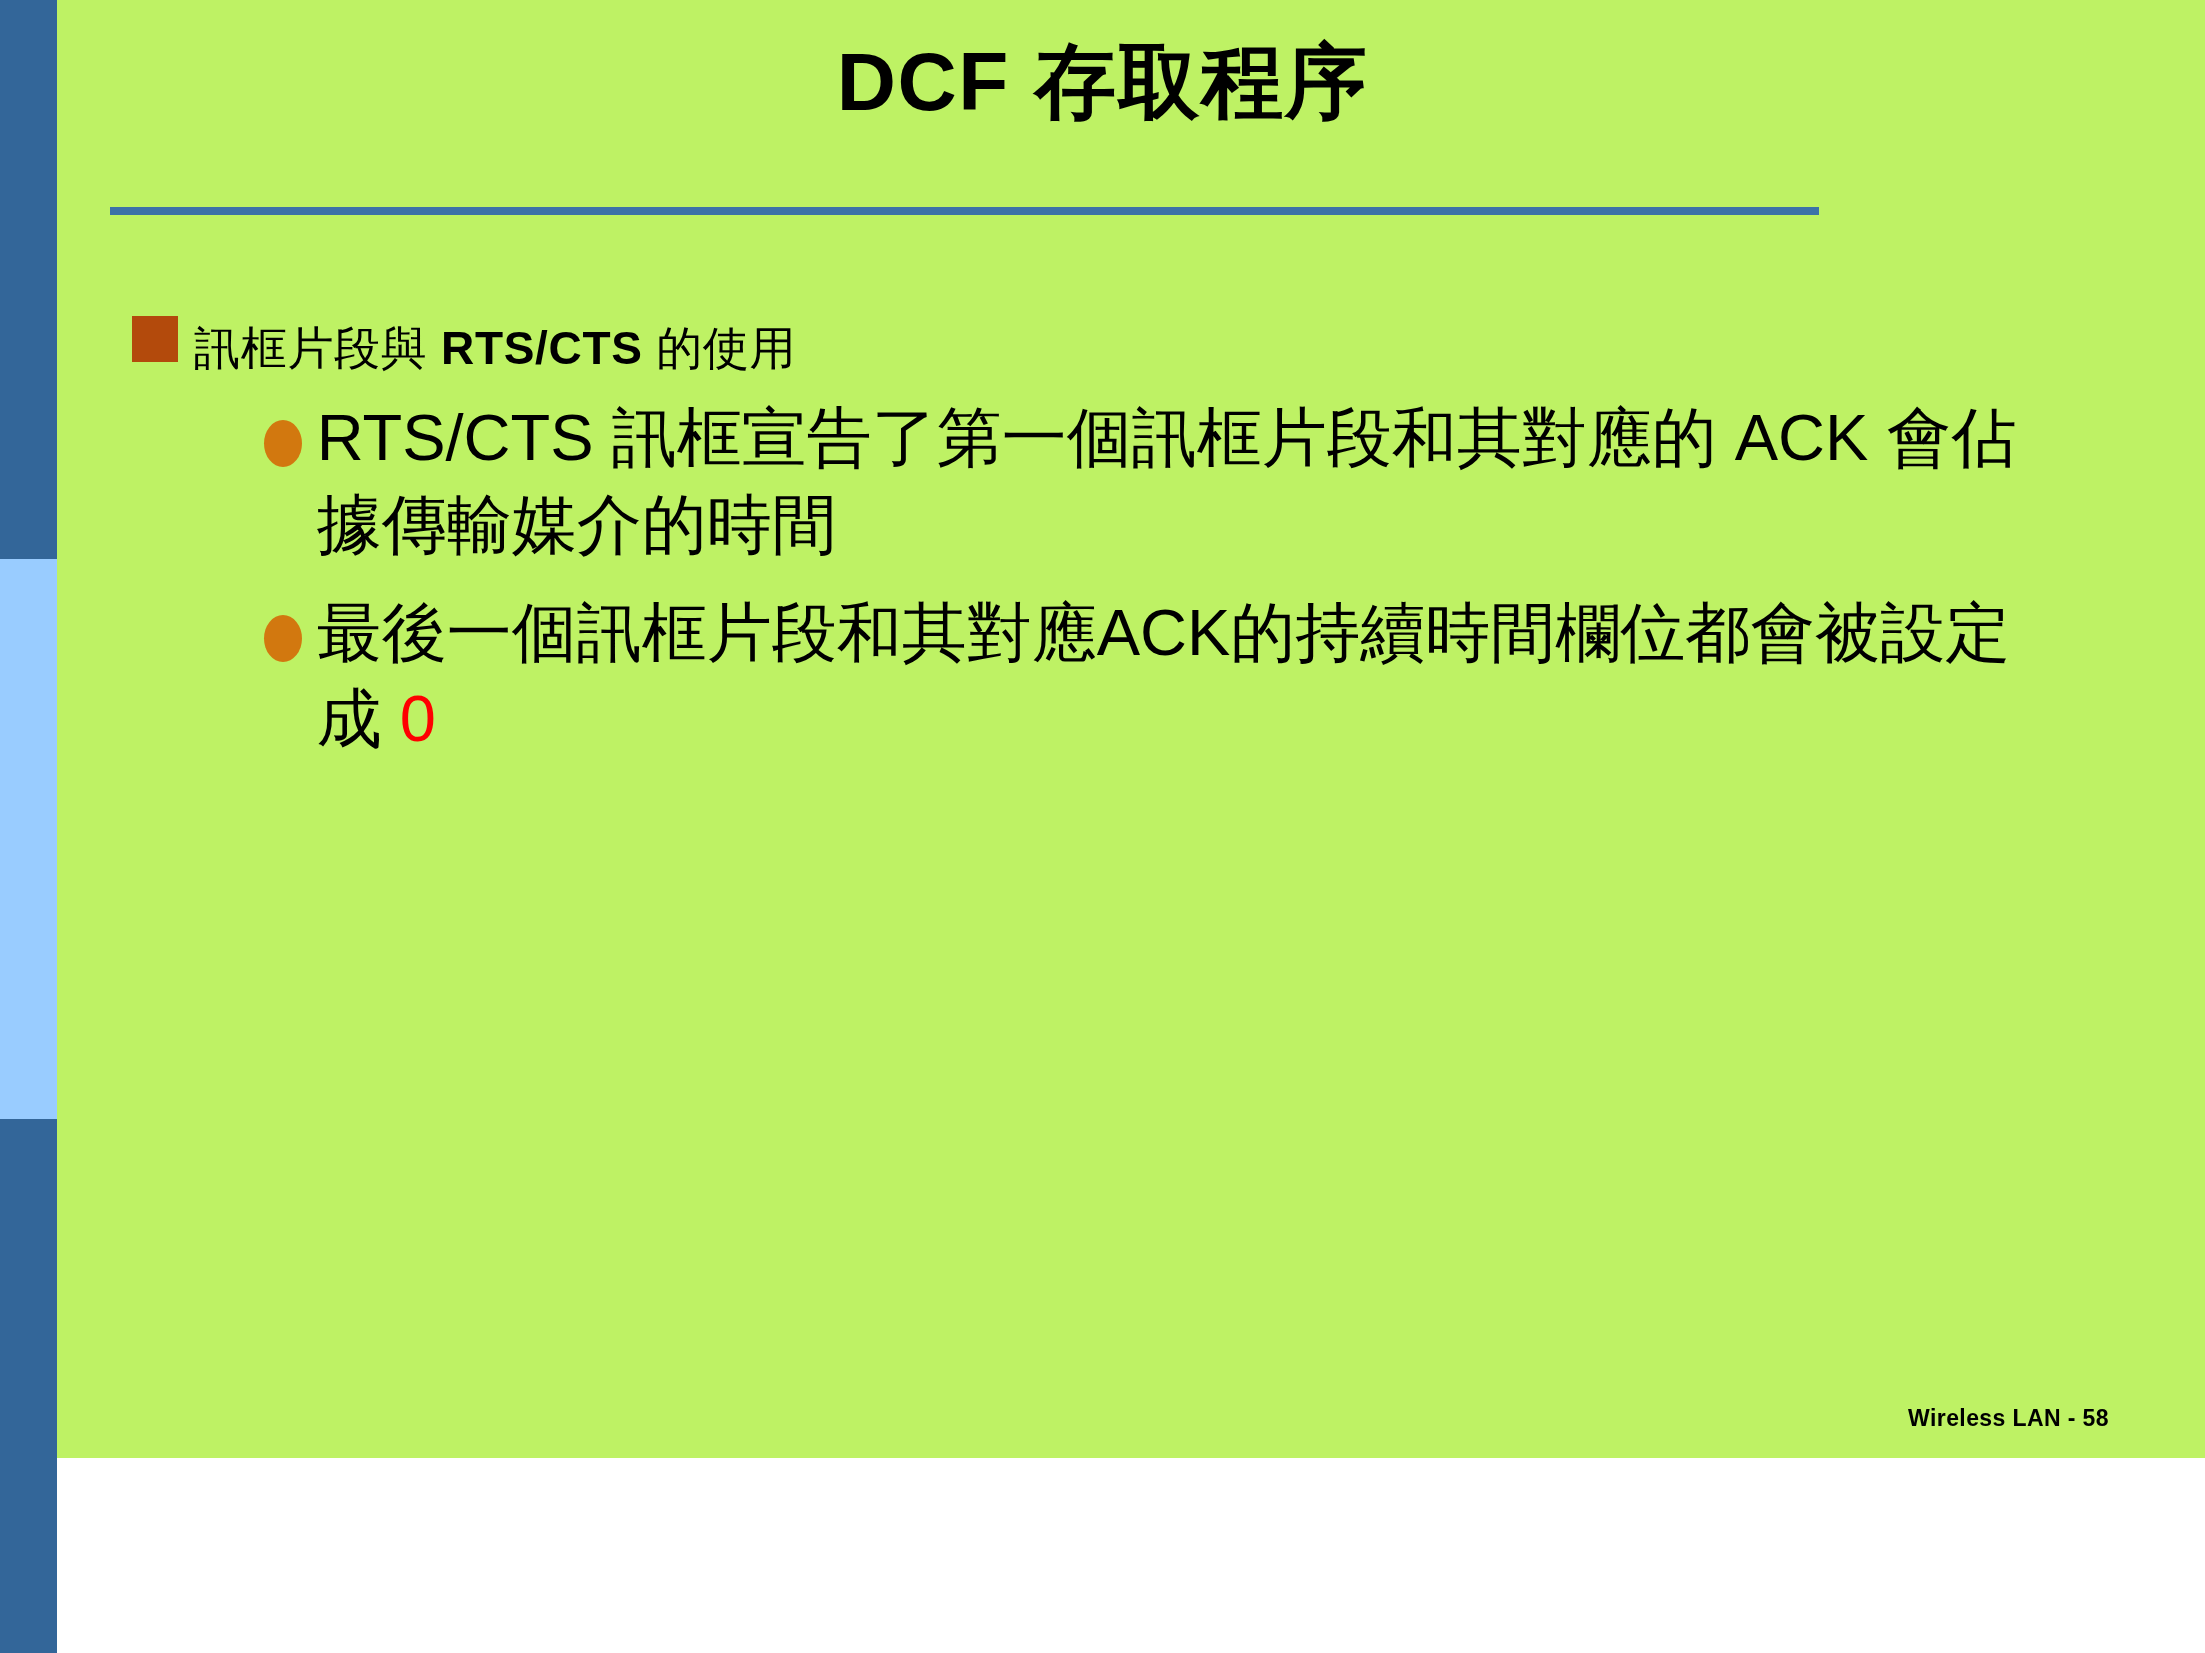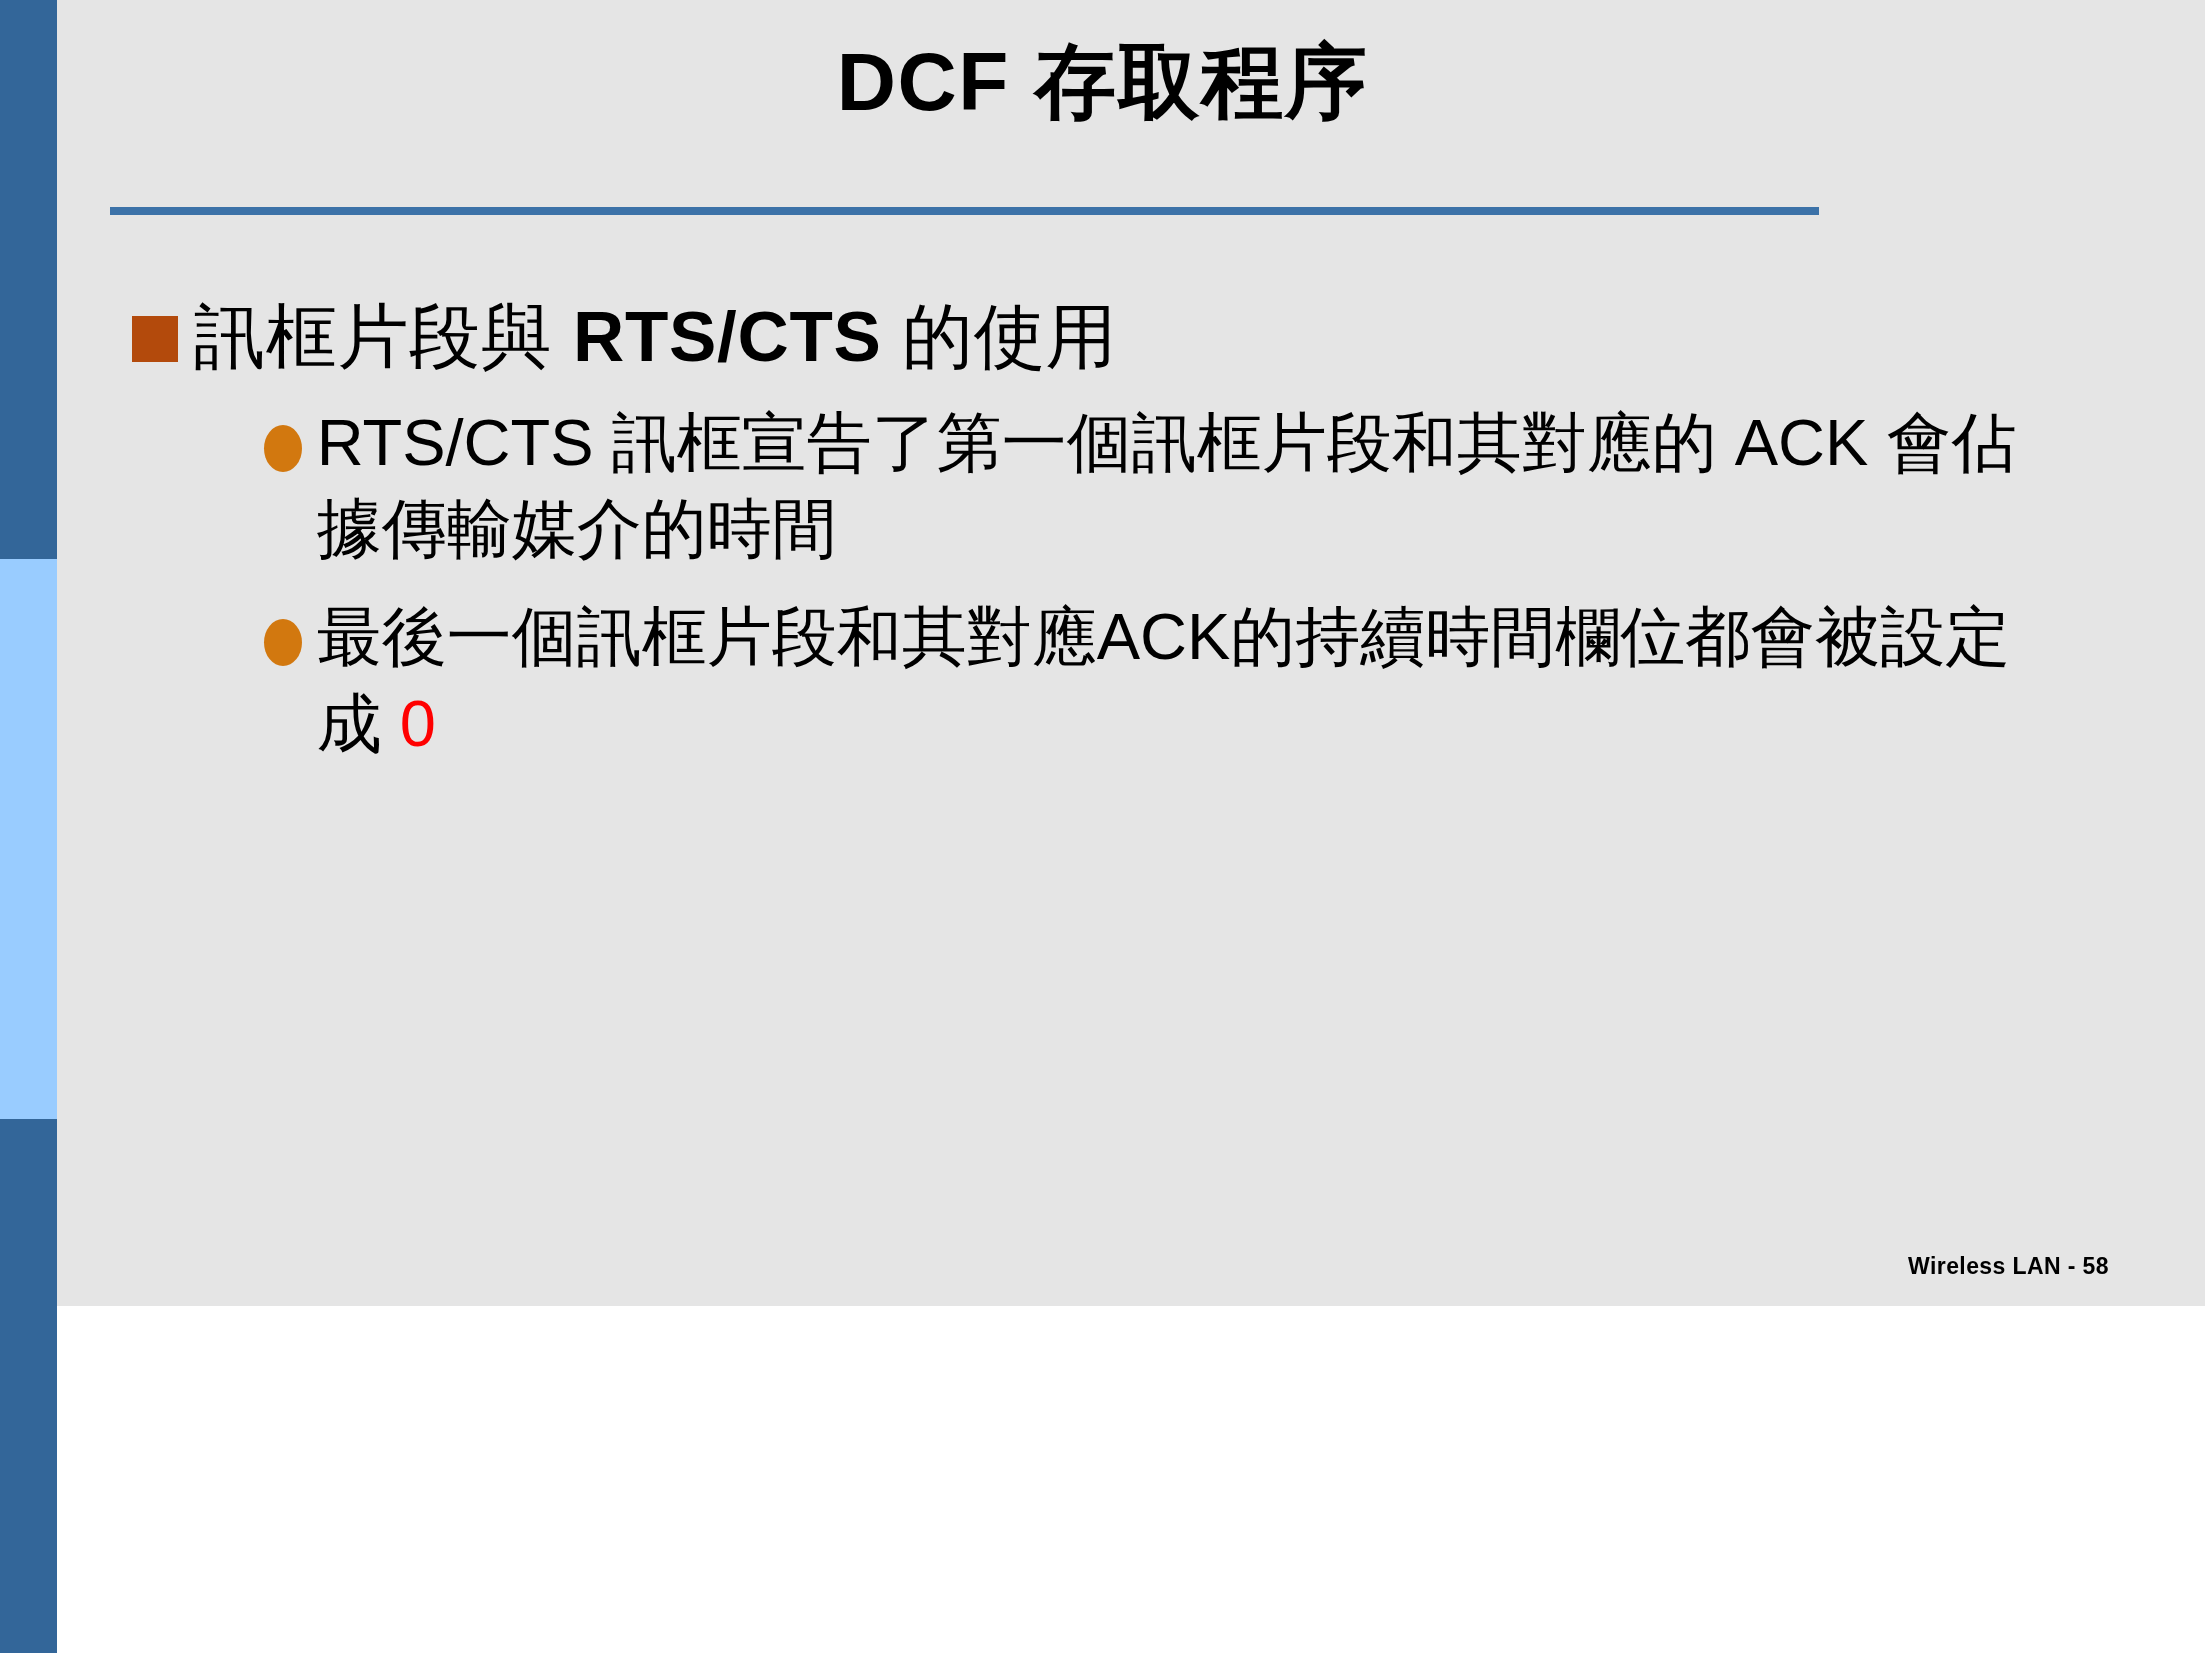--- a/index.html
+++ b/index.html
@@ -6,22 +6,22 @@
   html, body {
     width: 2205px; height: 1654px;
     background: #ffffff;
     font-family: "Liberation Sans", "DejaVu Sans", sans-serif;
     overflow: hidden;
   }
 
   .slide {
     position: relative;
     width: 2205px;
-    height: 1306px;
-    background: #e5e5e5;
+    height: 1458px;
+    background: #bef264;
   }
 
   
   .sidebar {
     position: absolute;
     left: 0; top: 0;
     width: 57px;
     height: 1654px;
   }
   .sidebar-seg { position: absolute; left: 0; width: 57px; }
@@ -69,25 +69,26 @@
   }
   .l1-marker {
     flex: 0 0 auto;
     width: 46px;
     height: 46px;
     background: #B34A0C;
     margin-top: 22px;
     margin-right: 16px;
   }
   .l1-text {
-    font-size: 71px;
+    font-size: 46px;
     font-weight: normal;
     color: #000000;
     line-height: 1.22;
     letter-spacing: 0.7px;
+    margin-top: 26px;
   }
   .l1-text b { font-weight: bold; }
 
   
   .l2 {
     position: relative;
     display: flex;
     align-items: flex-start;
     margin-left: 132px;
     margin-bottom: 22px;

